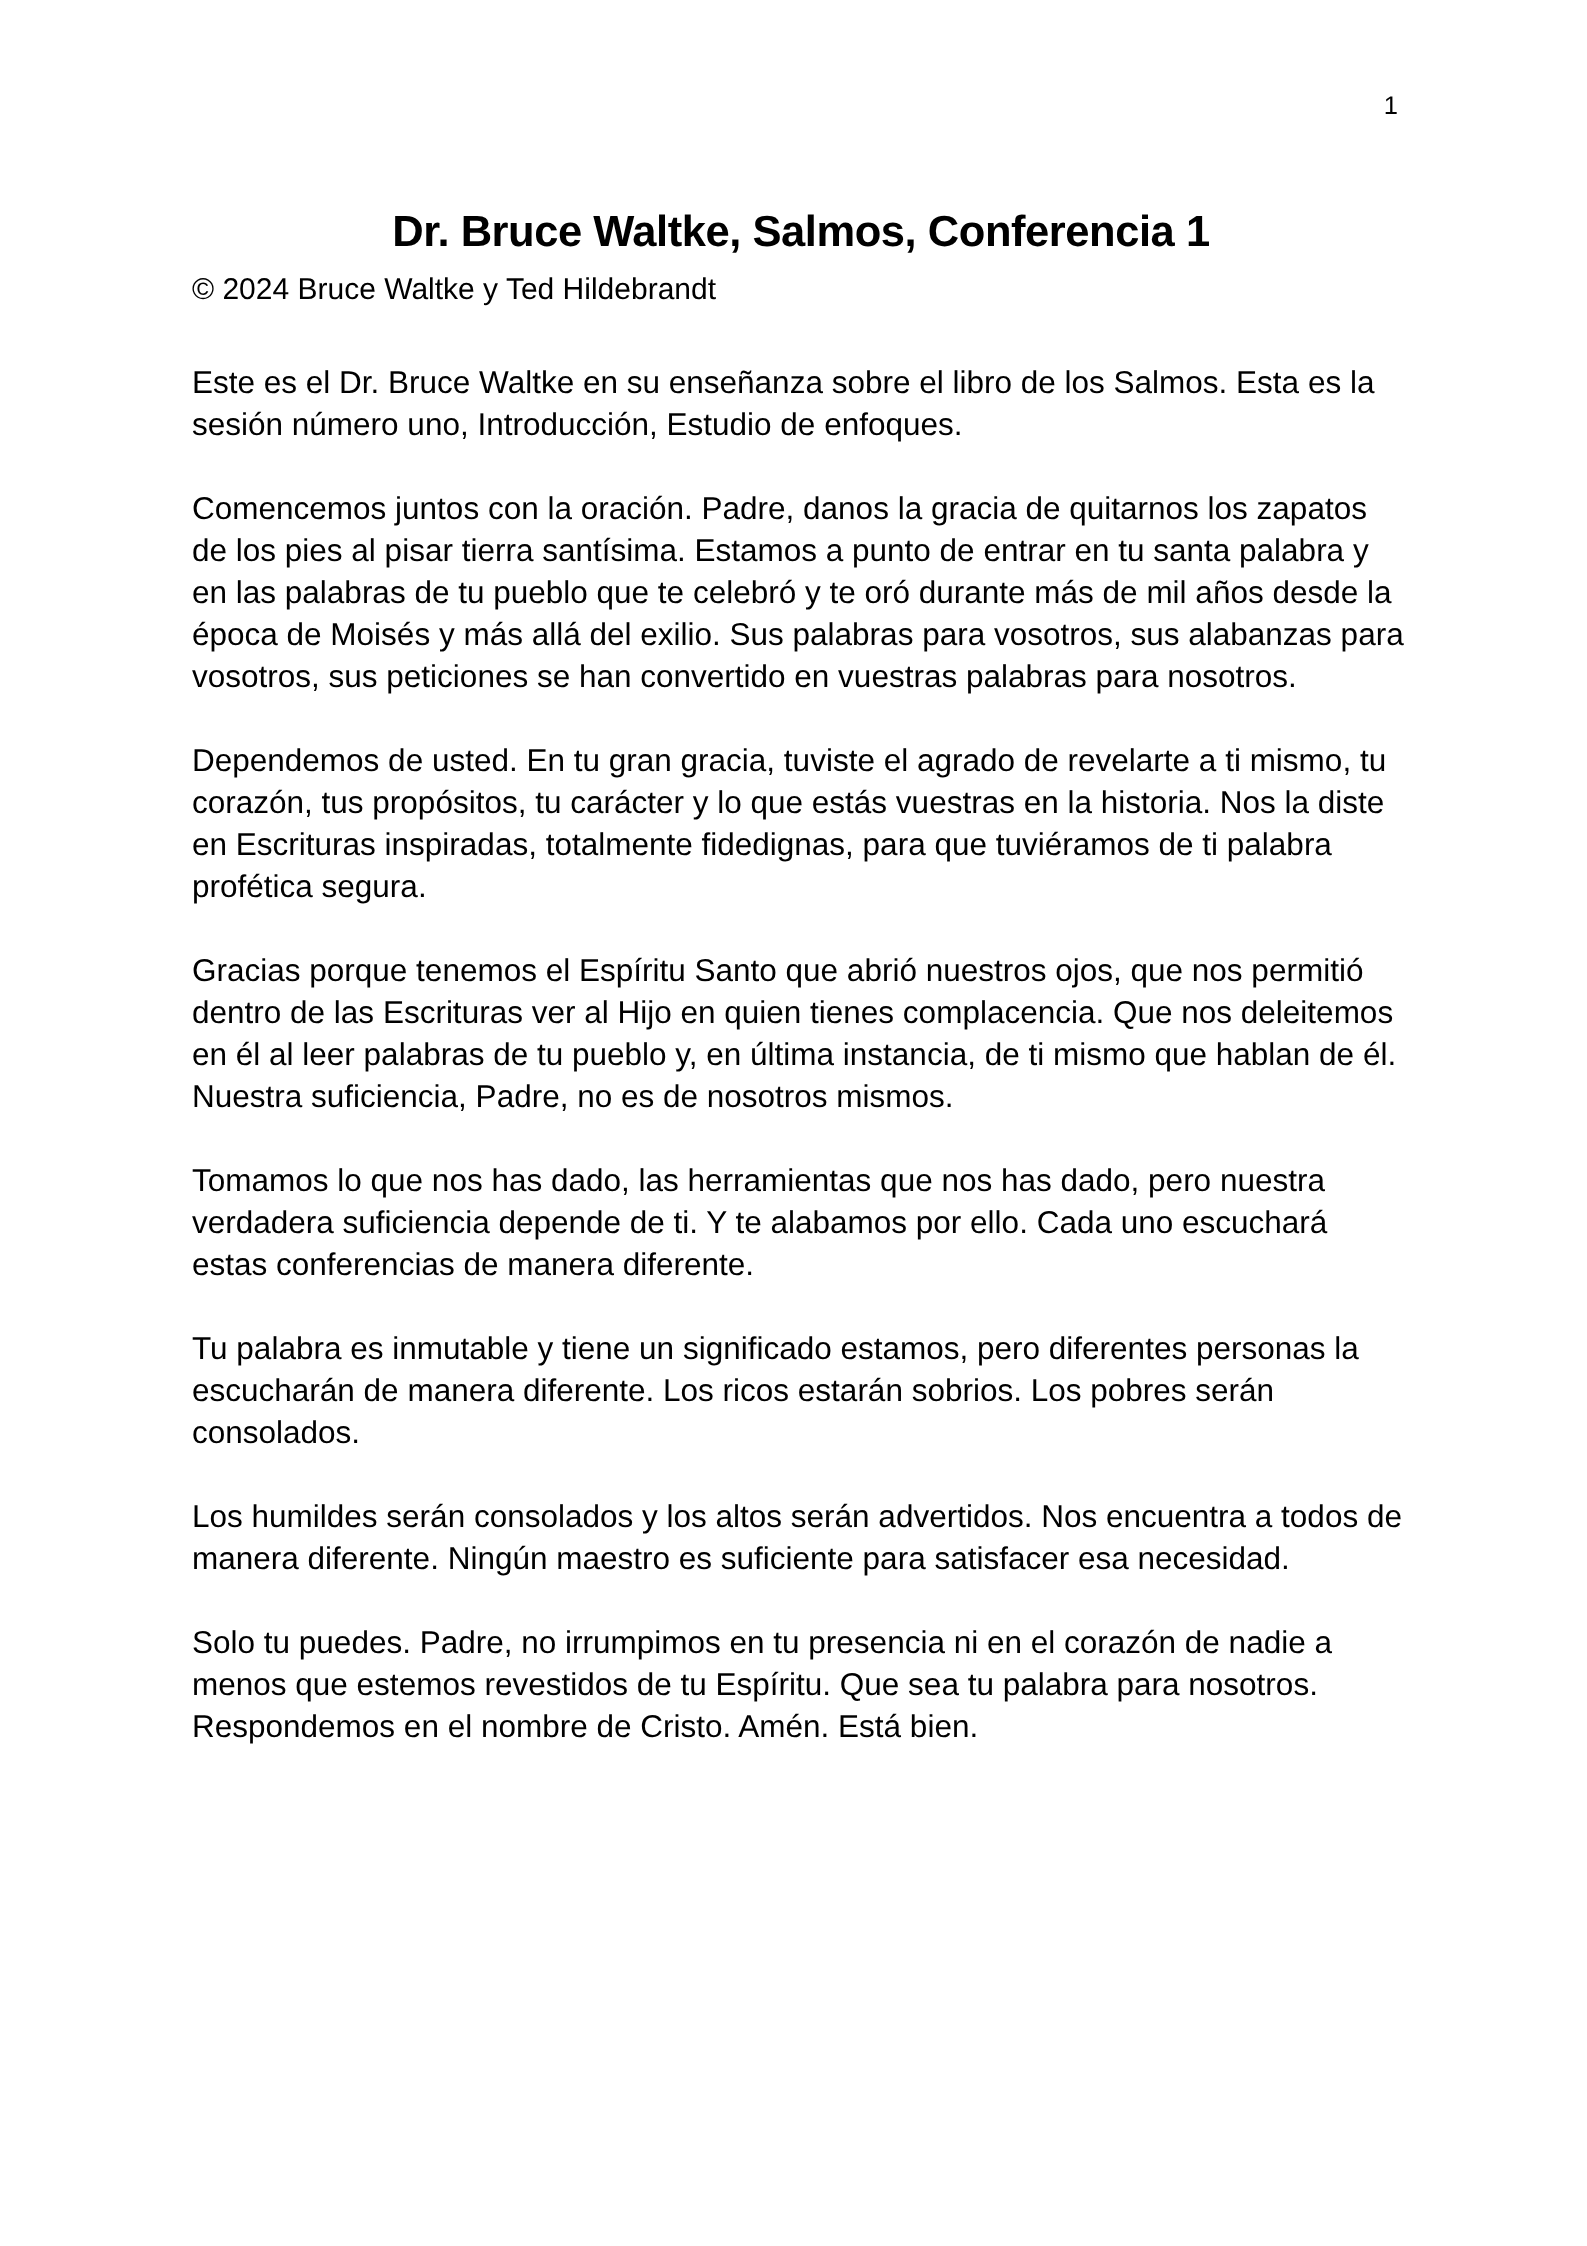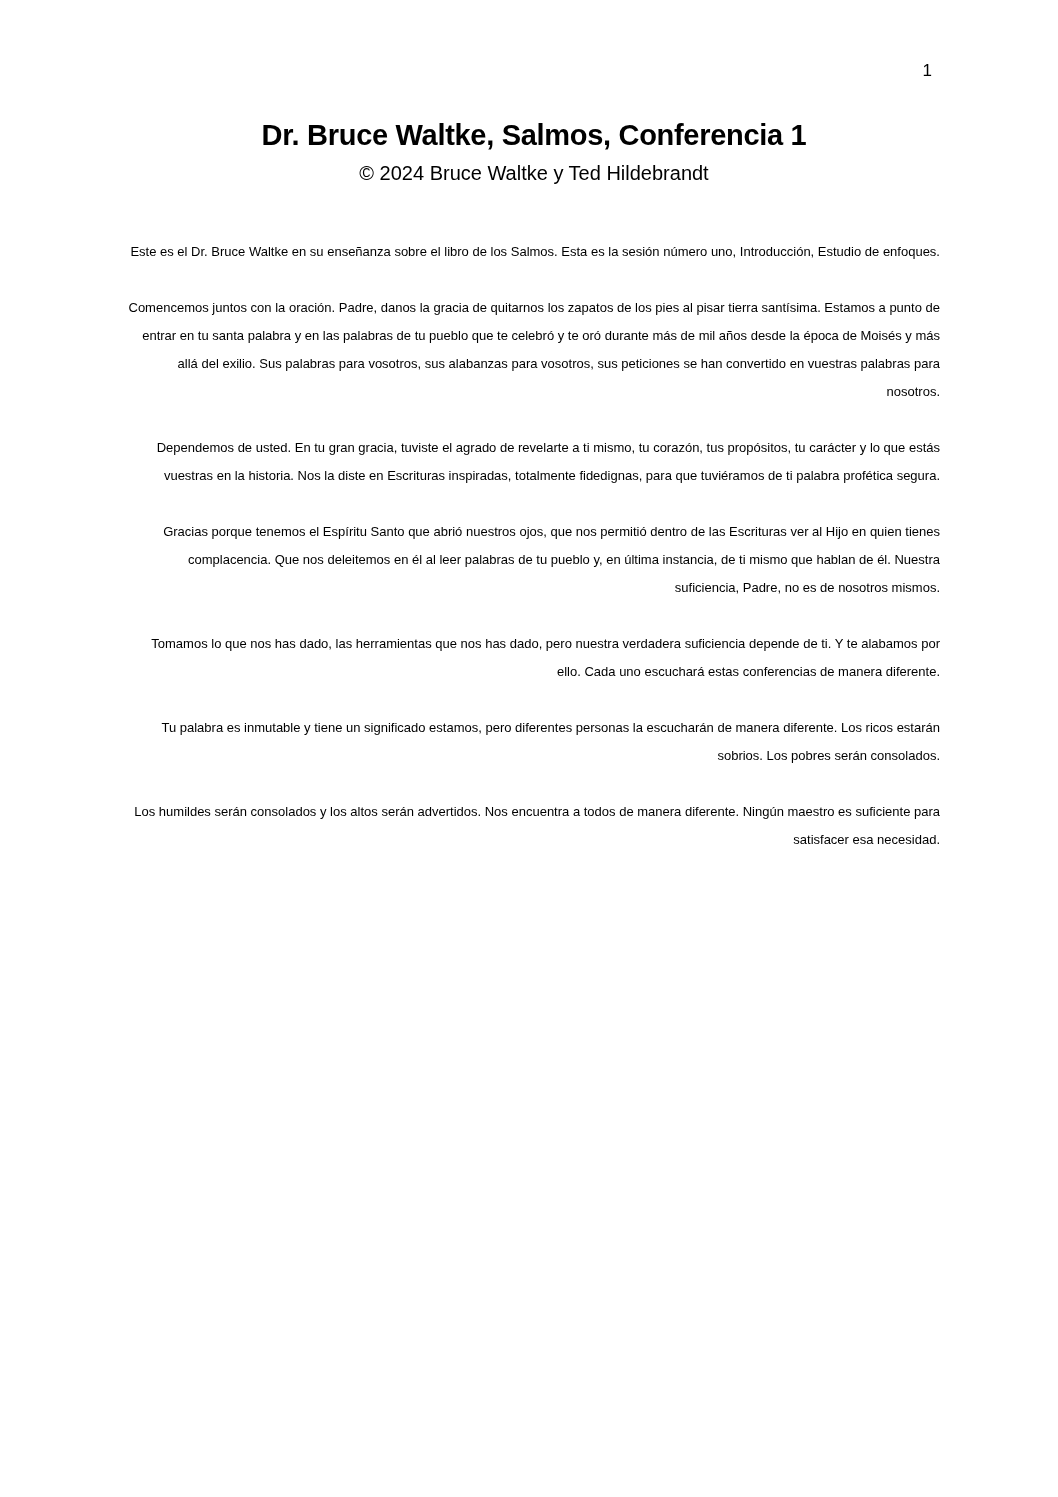--- a/index.html
+++ b/index.html
@@ -20,43 +20,43 @@
   .page-number {
     position: absolute;
     top: 60px;
     right: 126px;
     font-size: 17px;
     line-height: 22px;
     color: #000000;
   }
   .content {
     position: absolute;
-    top: 116px;
+    top: 136px;
     left: 128px;
     width: 812px;
   }
   .doc-title {
     text-align: center;
     font-weight: bold;
     font-size: 29px;
     line-height: 38px;
     margin: 0 0 6px 0;
     letter-spacing: -0.3px;
   }
   .doc-subtitle {
-    text-align: center;
+    text-align: left;
     font-size: 20px;
     line-height: 26px;
-    margin: 0 0 52px 0;
+    margin: 0 0 36px 0;
   }
   .doc-body p {
-    font-size: 13px;
+    font-size: 21px;
     line-height: 28px;
     margin: 0 0 28px 0;
-    text-align: right;
+    text-align: left;
   }
 </style>
 </head>
 <body>
 
 <div class="page">
   <div class="page-number">1</div>
 
   <div class="content">
     <h1 class="doc-title">Dr. Bruce Waltke, Salmos, Conferencia 1</h1>
@@ -64,15 +64,16 @@
     <div class="doc-subtitle">© 2024 Bruce Waltke y Ted Hildebrandt</div>
 
     <div class="doc-body">
       <p>Este es el Dr. Bruce Waltke en su enseñanza sobre el libro de los Salmos. Esta es la sesión número uno, Introducción, Estudio de enfoques.</p>
       <p>Comencemos juntos con la oración. Padre, danos la gracia de quitarnos los zapatos de los pies al pisar tierra santísima. Estamos a punto de entrar en tu santa palabra y en las palabras de tu pueblo que te celebró y te oró durante más de mil años desde la época de Moisés y más allá del exilio. Sus palabras para vosotros, sus alabanzas para vosotros, sus peticiones se han convertido en vuestras palabras para nosotros.</p>
       <p>Dependemos de usted. En tu gran gracia, tuviste el agrado de revelarte a ti mismo, tu corazón, tus propósitos, tu carácter y lo que estás vuestras en la historia. Nos la diste en Escrituras inspiradas, totalmente fidedignas, para que tuviéramos de ti palabra profética segura.</p>
       <p>Gracias porque tenemos el Espíritu Santo que abrió nuestros ojos, que nos permitió dentro de las Escrituras ver al Hijo en quien tienes complacencia. Que nos deleitemos en él al leer palabras de tu pueblo y, en última instancia, de ti mismo que hablan de él. Nuestra suficiencia, Padre, no es de nosotros mismos.</p>
       <p>Tomamos lo que nos has dado, las herramientas que nos has dado, pero nuestra verdadera suficiencia depende de ti. Y te alabamos por ello. Cada uno escuchará estas conferencias de manera diferente.</p>
       <p>Tu palabra es inmutable y tiene un significado estamos, pero diferentes personas la escucharán de manera diferente. Los ricos estarán sobrios. Los pobres serán consolados.</p>
       <p>Los humildes serán consolados y los altos serán advertidos. Nos encuentra a todos de manera diferente. Ningún maestro es suficiente para satisfacer esa necesidad.</p>
+      <p>Solo tu puedes. Padre, no irrumpimos en tu presencia ni en el corazón de nadie a menos que estemos revestidos de tu Espíritu. Que sea tu palabra para nosotros. Respondemos en el nombre de Cristo. Amén. Está bien.</p>
     </div>
   </div>
 </div>
 
 </body></html>

